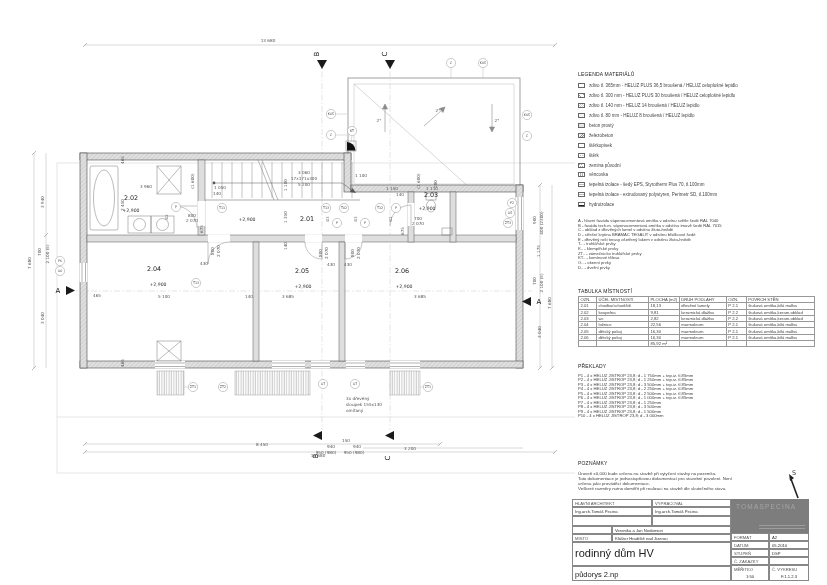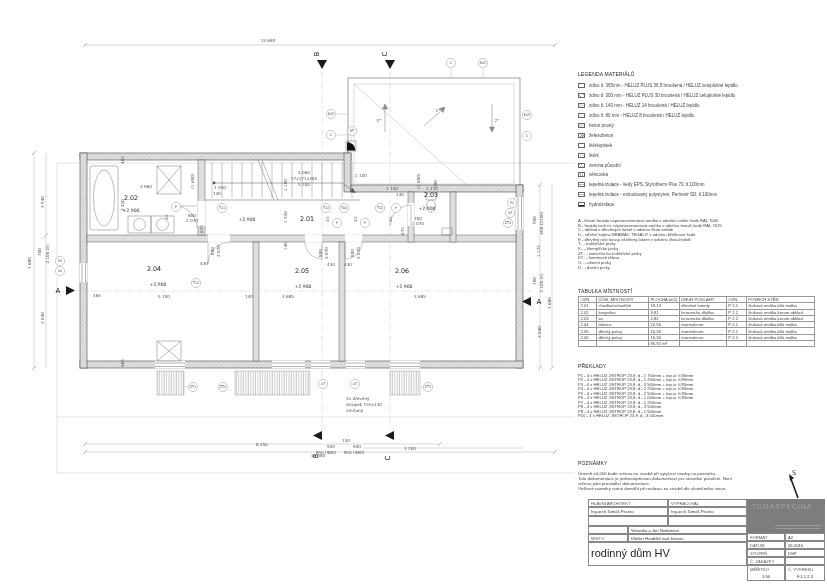--- a/index.html
+++ b/index.html
@@ -35,21 +35,21 @@
   .sw-v{background:repeating-linear-gradient(90deg,#fff 0 1.4px,#a8a8a8 1.4px 1.9px)}
   .sw-eps{background:repeating-linear-gradient(0deg,#fff 0 1.3px,#bdbdbd 1.3px 1.7px)}
   .sw-hyd{background:linear-gradient(#fff 0 1.5px,#1c1c1c 1.5px 3px,#fff 3px)}
   .mnote{font-size:4.2px;line-height:4.65px;color:#444;white-space:nowrap}
   
   .rtab{border-collapse:collapse;font-size:4.2px;color:#444}
   .rtab td{border:.5px solid #999;padding:0 1.5px;height:6.3px;white-space:nowrap}
   .prk{font-size:4.2px;line-height:4.45px;color:#444;white-space:nowrap}
   .poz{font-size:4.4px;line-height:4.9px;color:#444;white-space:nowrap}
   
-  .tb{position:absolute;left:588px;top:499px;width:237px;height:70px;font-size:4.2px;color:#333}
+  .tb{position:absolute;left:572px;top:499px;width:237px;height:70px;font-size:4.2px;color:#333}
   .cell{position:absolute;border:.5px solid #888;overflow:hidden;padding:1px 2px;white-space:nowrap}
   .lbl{color:#555}
   .big{font-size:11px;color:#222}
   .mid{font-size:7.5px;color:#222}
   .logo{position:absolute;left:159px;top:0;width:78px;height:34px;background:#7d7d7d;
     color:#a6a6a6;font-size:6.5px;letter-spacing:1.2px;padding:4px 0 0 5px}
   .logo .bars{position:absolute;right:4px;bottom:4px;width:46px}
   .logo .bars div{height:1.3px;background:#9d9d9d;margin-top:1.6px}
 </style>
 </head>
@@ -612,20 +612,21 @@
   <div class="cell lbl" style="left:80px;top:0;width:79px;height:8px">VYPRACOVAL</div>
   <div class="cell" style="left:0;top:8px;width:80px;height:9px">Ing.arch.Tomáš Pecina</div>
   <div class="cell" style="left:80px;top:8px;width:79px;height:9px">Ing.arch.Tomáš Pecina</div>
   <div class="cell" style="left:0;top:17px;width:80px;height:10px"></div>
   <div class="cell" style="left:80px;top:17px;width:79px;height:10px"></div>
   <div class="cell lbl" style="left:0;top:27px;width:40px;height:8px"></div>
   <div class="cell" style="left:40px;top:27px;width:119px;height:8px">Veronika a Jan Nedomovi</div>
   <div class="cell lbl" style="left:0;top:35px;width:40px;height:8px">MÍSTO</div>
   <div class="cell" style="left:40px;top:35px;width:119px;height:8px">Klášter Hradiště nad Jizerou</div>
   <div class="cell big" style="left:0;top:43px;width:159px;height:24px;padding-top:4px">rodinný dům HV</div>
+  <div class="cell mid" style="left:0;top:67px;width:159px;height:15px;padding-top:3px">půdorys 2.np</div>
 
   <div class="logo">
     <span>TOMASPECINA</span>
     <div class="bars">
           <div></div>
           <div></div>
         </div>
   </div>
   <div class="cell lbl" style="left:159px;top:34px;width:38px;height:8px">FORMÁT</div>
   <div class="cell" style="left:197px;top:34px;width:40px;height:8px">A2</div>

